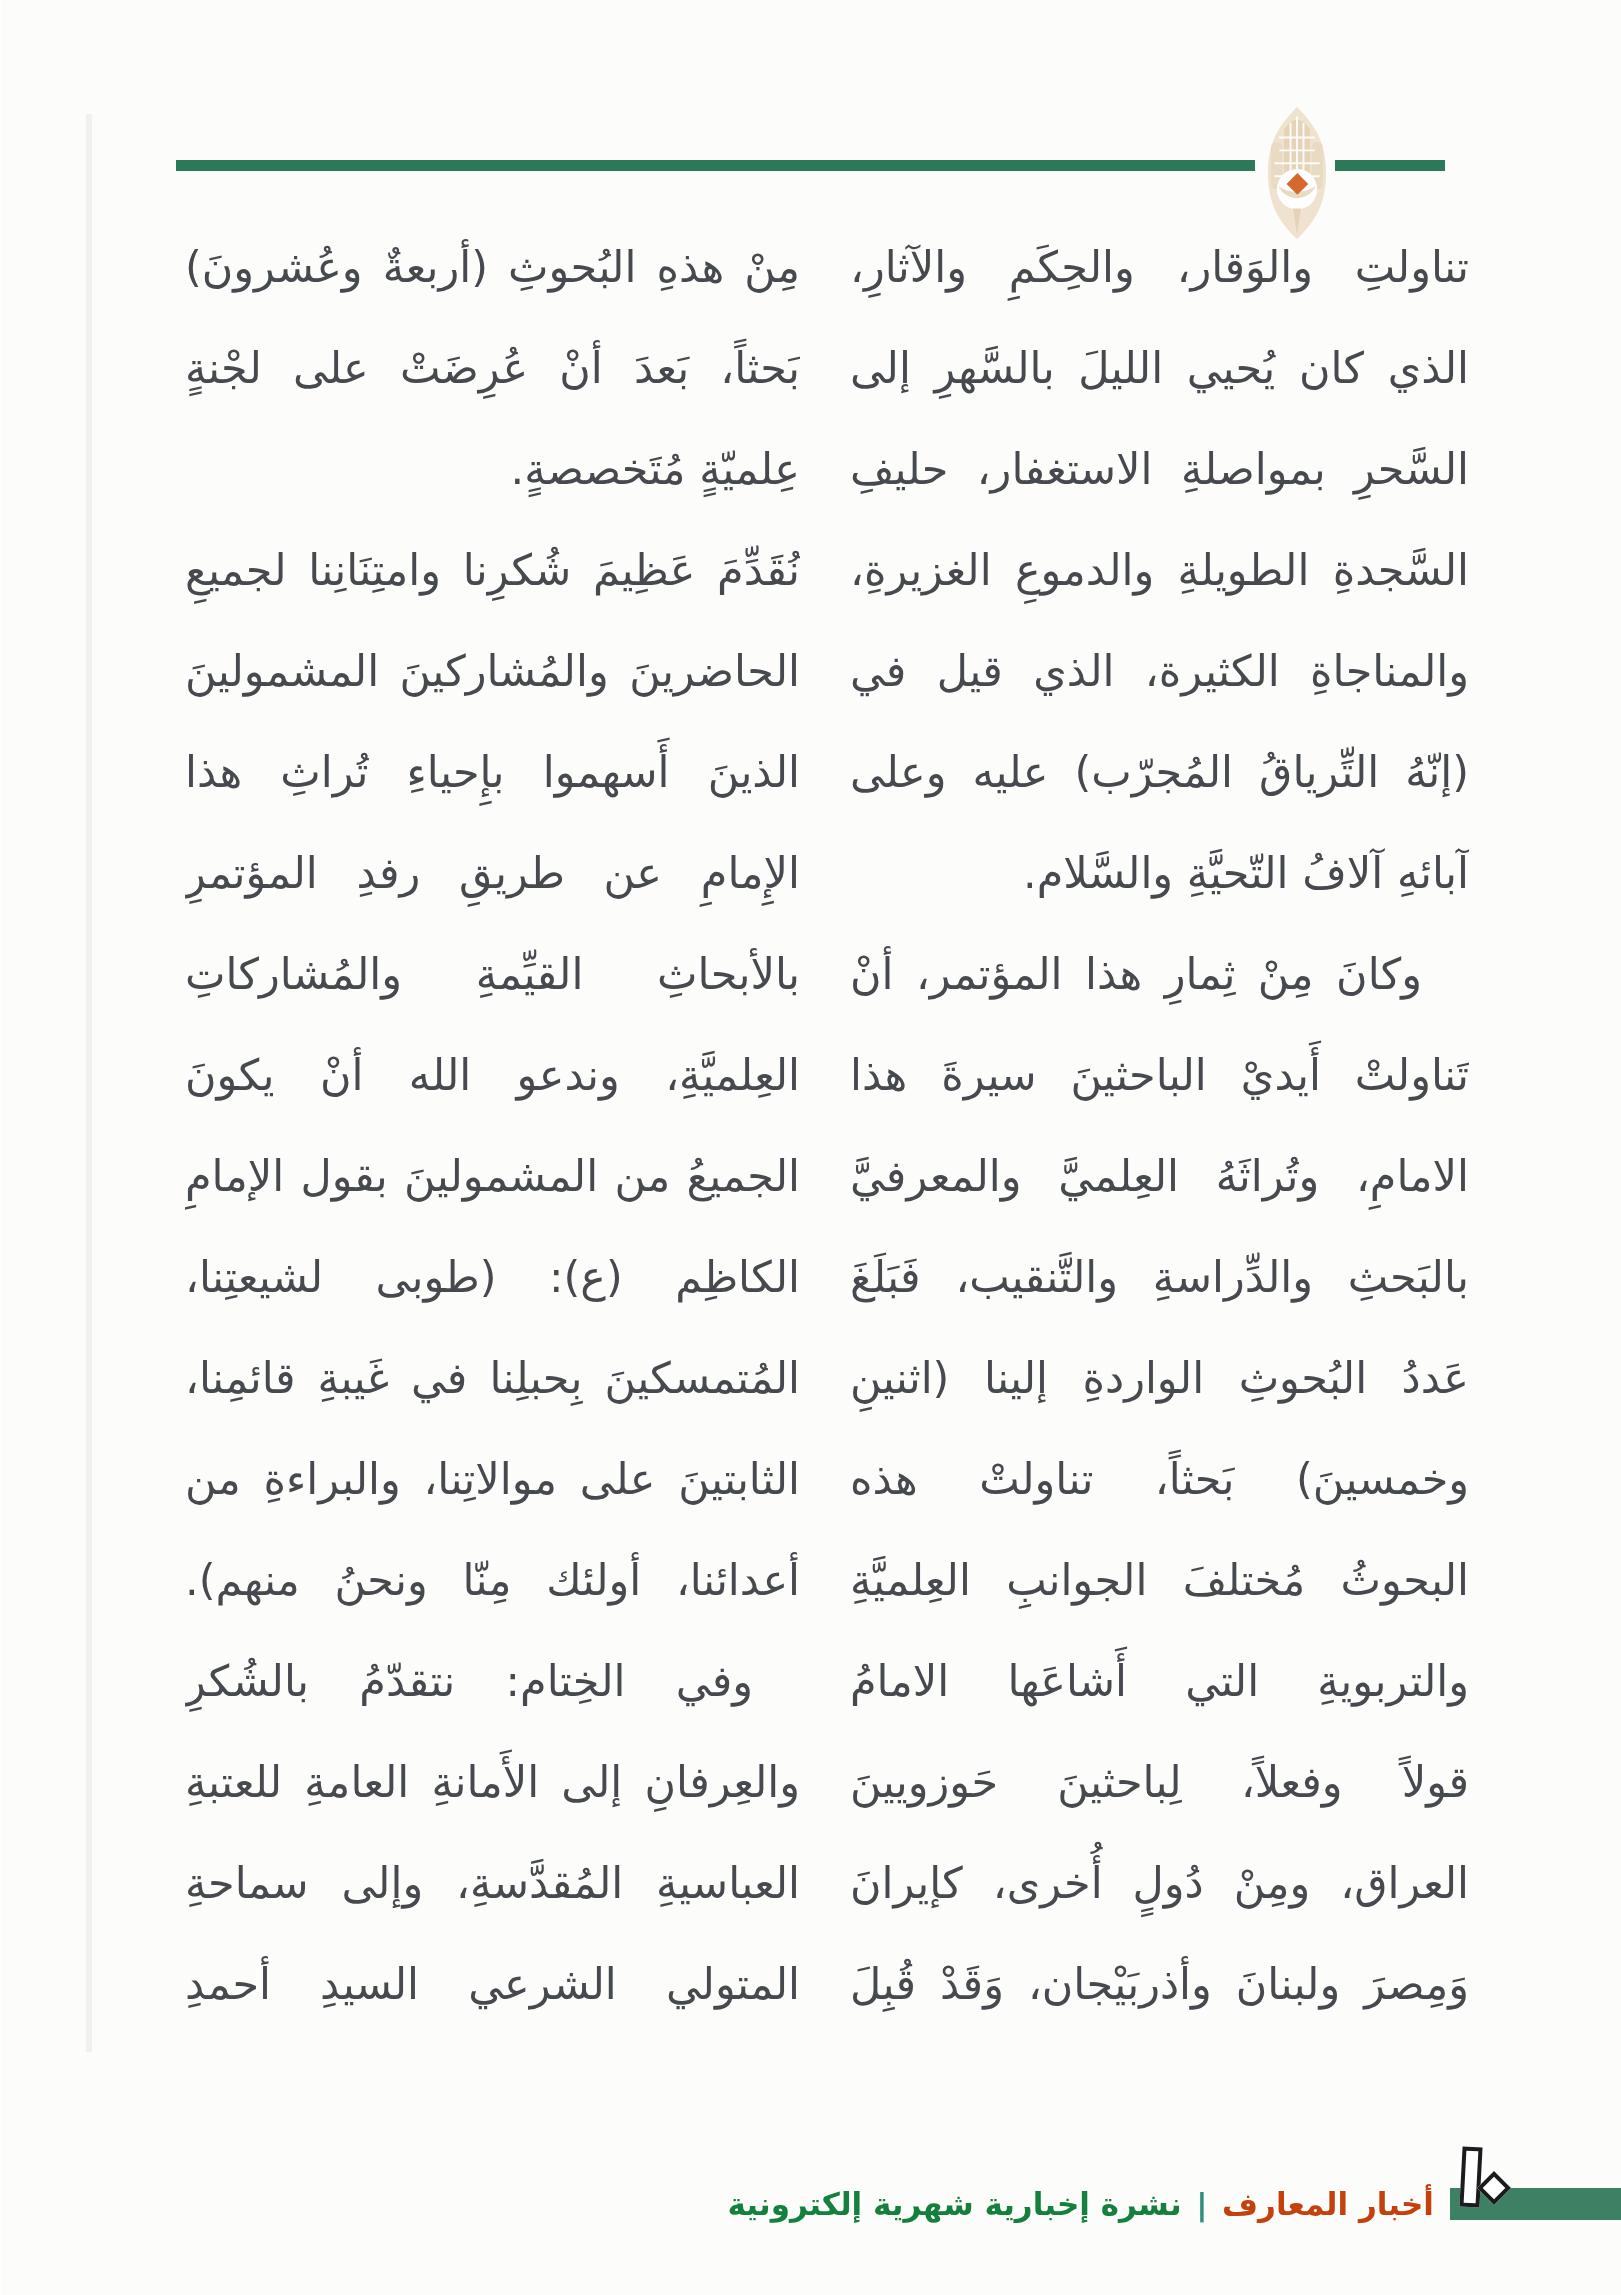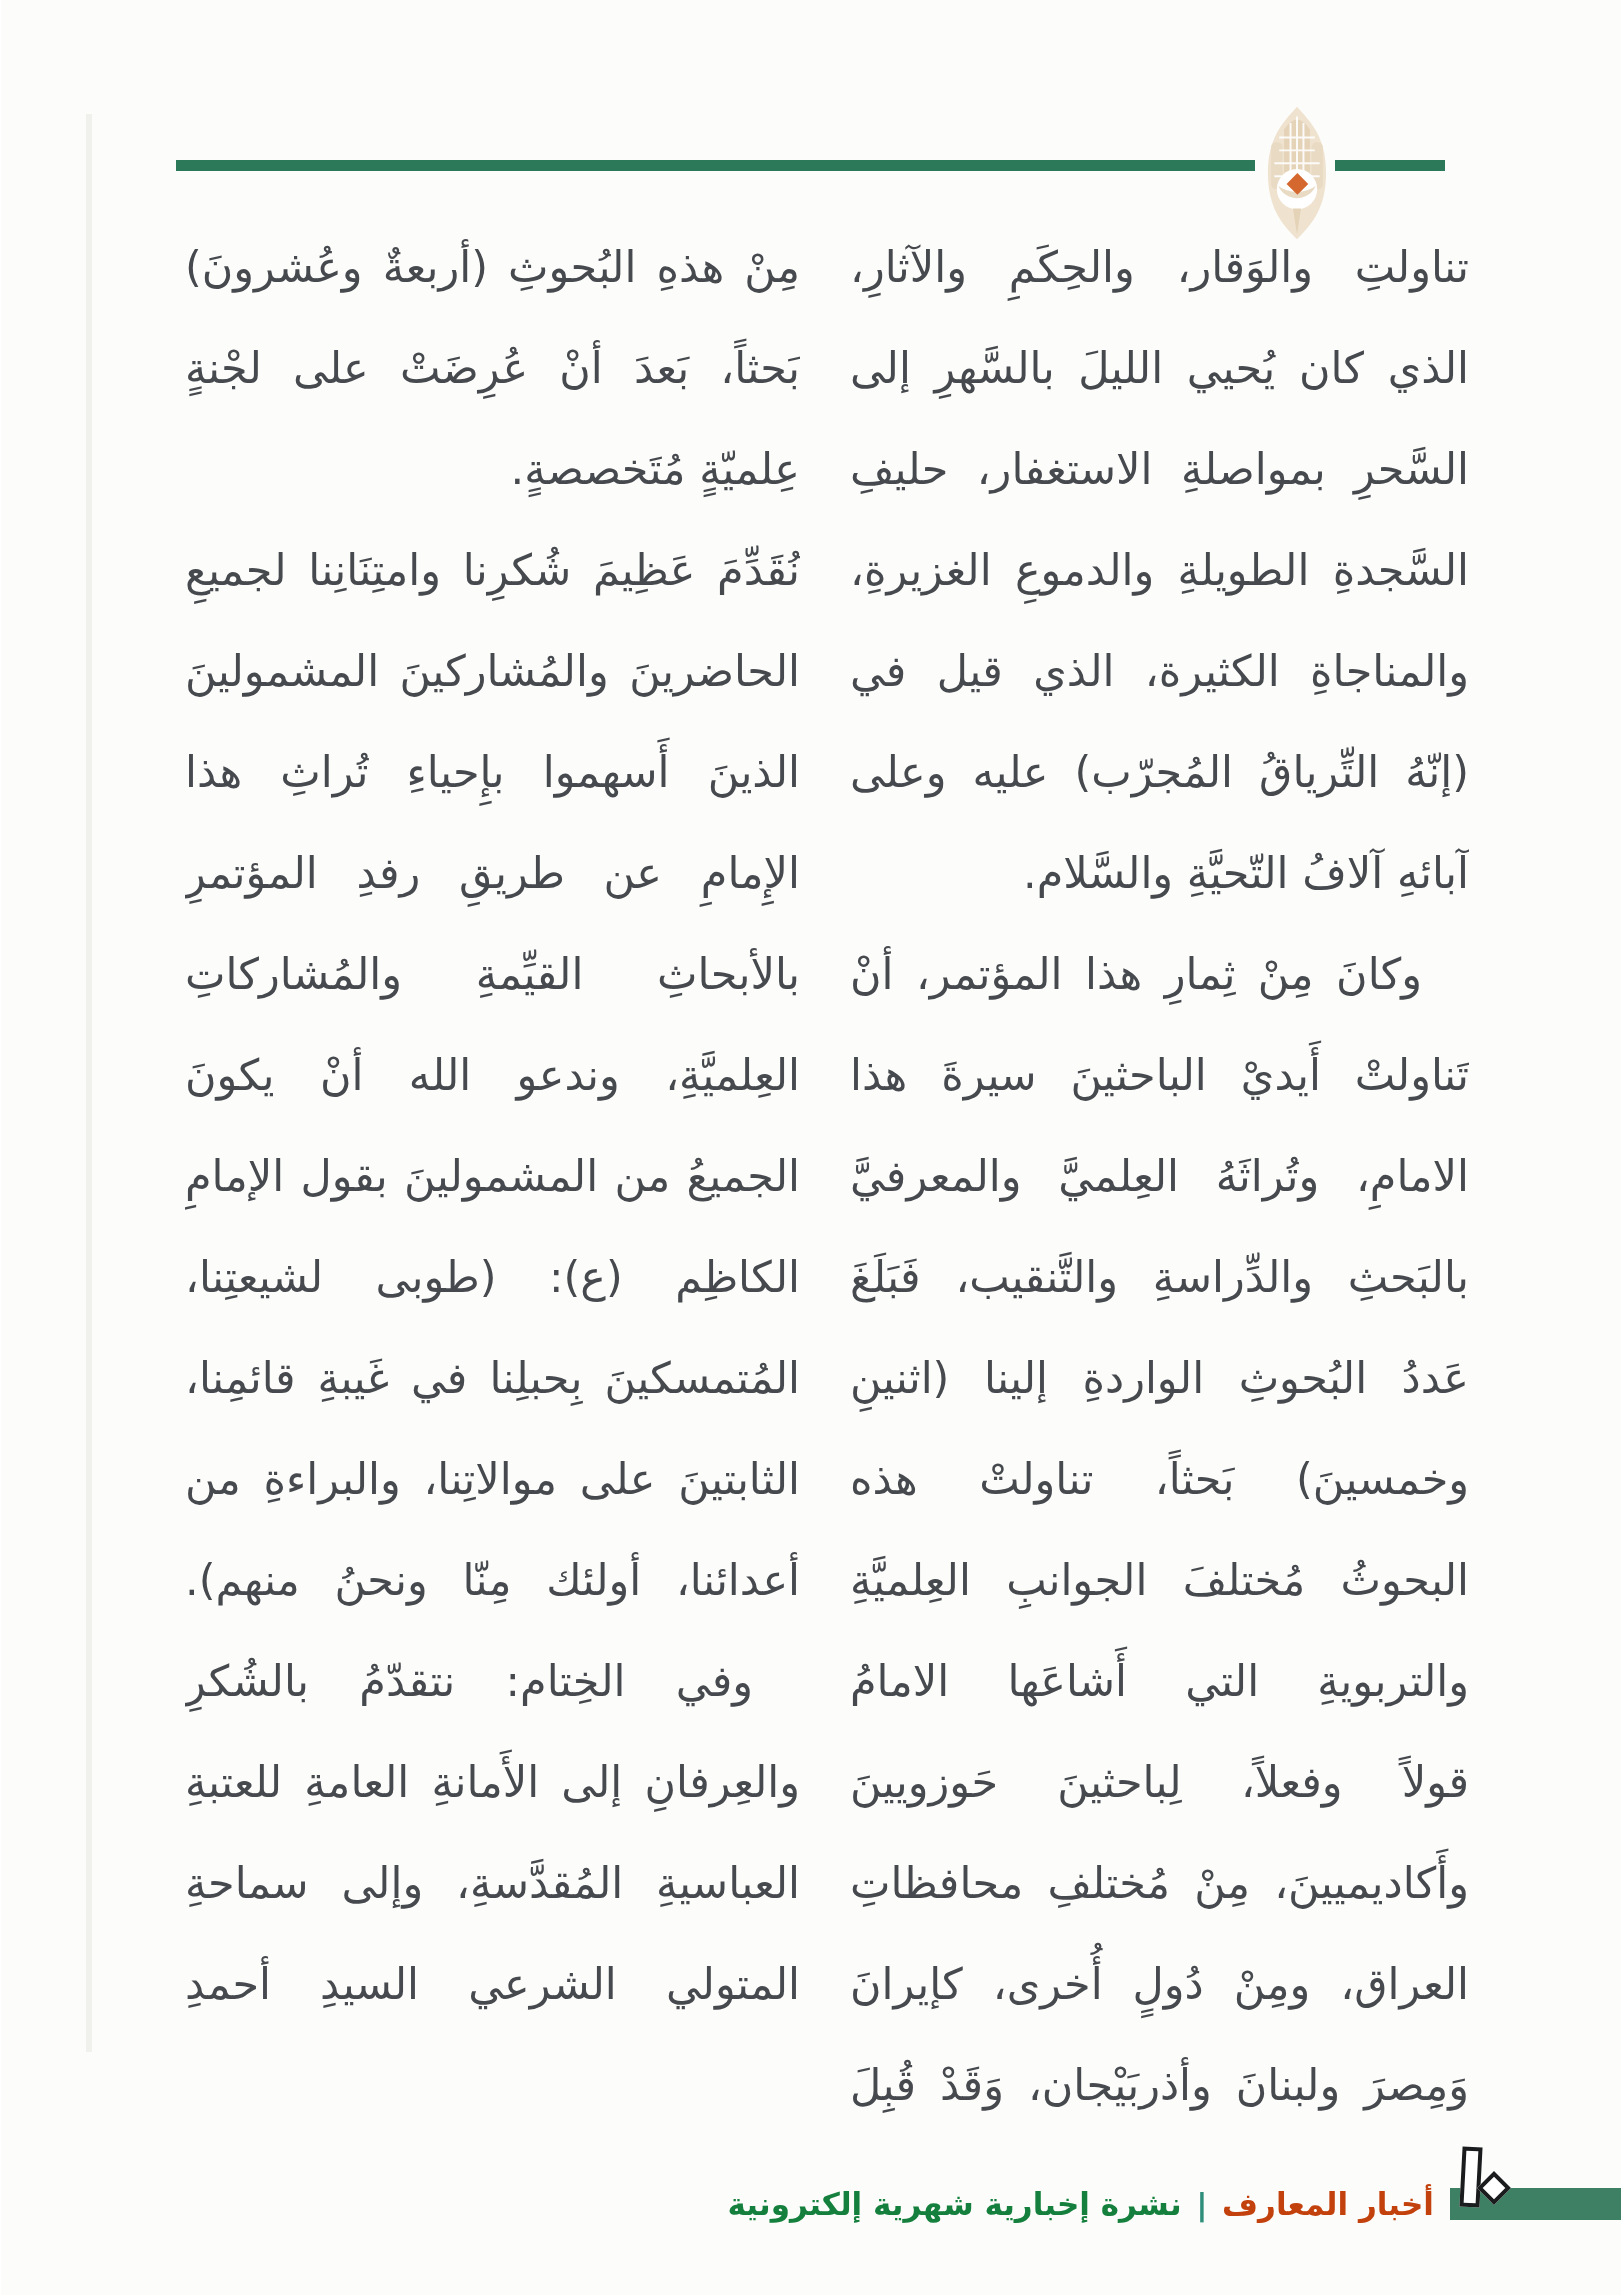--- a/index.html
+++ b/index.html
@@ -124,21 +124,20 @@
       <div class="line right">آبائهِ آلافُ التّحيَّةِ والسَّلام.</div>
       <div class="line indent">وكانَ مِنْ ثِمارِ هذا المؤتمر، أنْ</div>
       <div class="line">تَناولتْ أَيديْ الباحثينَ سيرةَ هذا</div>
       <div class="line">الامامِ، وتُراثَهُ العِلميَّ والمعرفيَّ</div>
       <div class="line">بالبَحثِ والدِّراسةِ والتَّنقيب، فَبَلَغَ</div>
       <div class="line">عَددُ البُحوثِ الواردةِ إلينا (اثنينِ</div>
       <div class="line">وخمسينَ) بَحثاً، تناولتْ هذه</div>
       <div class="line">البحوثُ مُختلفَ الجوانبِ العِلميَّةِ</div>
       <div class="line">والتربويةِ التي أَشاعَها الامامُ</div>
       <div class="line">قولاً وفعلاً، لِباحثينَ حَوزويينَ</div>
-      <div class="line">وأَكاديميينَ، مِنْ مُختلفِ محافظاتِ</div>
       <div class="line">العراق، ومِنْ دُولٍ أُخرى، كإيرانَ</div>
       <div class="line">وَمِصرَ ولبنانَ وأذربَيْجان، وَقَدْ قُبِلَ</div>
     </section>
 
   <section class="column col-left" dir="rtl" style="color: rgb(70, 73, 78);">
       <div class="line">مِنْ هذهِ البُحوثِ (أربعةٌ وعُشرونَ)</div>
       <div class="line">بَحثاً، بَعدَ أنْ عُرِضَتْ على لجْنةٍ</div>
       <div class="line right">عِلميّةٍ مُتَخصصةٍ.</div>
       <div class="line">نُقَدِّمَ عَظِيمَ شُكرِنا وامتِنَانِنا لجميعِ</div>
       <div class="line">الحاضرينَ والمُشاركينَ المشمولينَ</div>

